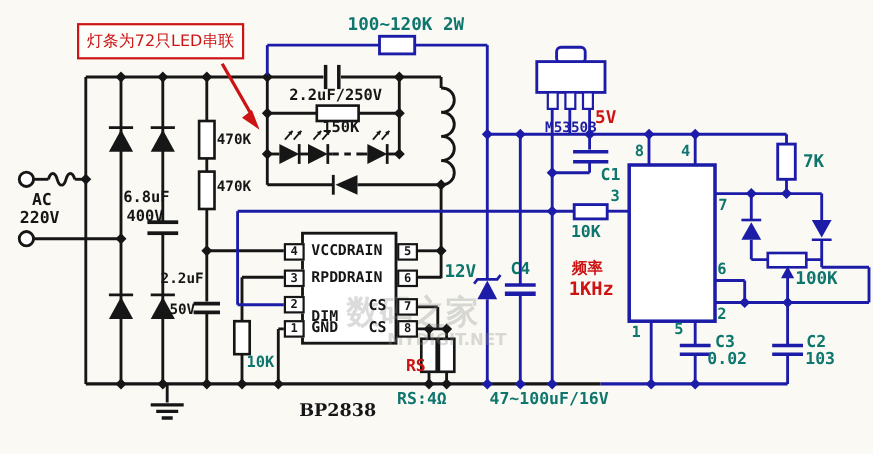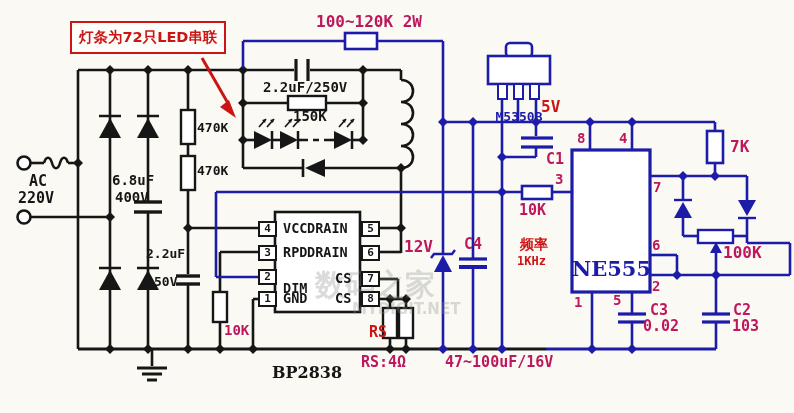--- a/index.html
+++ b/index.html
@@ -1,28 +1,28 @@
 <!DOCTYPE html>
 <html><head>
 <meta charset="utf-8">
 <style>
   html,body{margin:0;padding:0;background:#e8e8e8;}
   #stage{position:relative;width:794px;height:413px;background:#faf9f3;overflow:hidden;
          font-family:"DejaVu Sans Mono",monospace;}
   #stage svg{position:absolute;left:0;top:0;}
   .lbl{position:absolute;font-family:"DejaVu Sans Mono",monospace;font-weight:bold;
        color:#161616;white-space:nowrap;line-height:1;z-index:5;}
-  .navy{color:#be185d;}
+  .navy{color:#0f766e;}
   .red{color:#cc1414;}
   .wm{color:#8a8a8a;opacity:.30;font-family:"DejaVu Sans",sans-serif;font-weight:bold;}
   .pinbox{border:2px solid #161616;background:#fff;width:15px;height:12px;text-align:center;
           font-size:11px;line-height:12px;font-weight:bold;}
   .chipname{position:absolute;font-weight:bold;z-index:5;line-height:1;margin-top:48px;}
   #led-note{position:absolute;left:70px;top:21px;border:2px solid #cc1414;color:#cc1414;
-            font-size:14.5px;font-weight:bold;padding:5px 7px;z-index:6;
+            font-size:14.5px;font-weight:normal;padding:5px 7px;z-index:6;
             font-family:"DejaVu Sans",sans-serif;background:rgba(255,255,255,.6);}
   #m5350b-label{left:488px;top:62px;width:62px;text-align:center;font-size:13px;color:#1c1ca8;
                 font-family:"DejaVu Sans Mono",monospace;}
   #ne555-label{left:572px;top:210px;width:78px;text-align:center;font-size:21px;color:#1c1ca8;
                font-family:"DejaVu Serif",serif;}
   #bp2838-label{left:272px;top:317px;width:92px;text-align:left;font-size:16px;color:#161616;
                 font-family:"DejaVu Serif",serif;}
 </style>
 </head>
 <body>
@@ -272,21 +272,20 @@
   </g>
 
   <g>
     <line x1="202" y1="58" x2="229" y2="105" stroke="#cc1414" stroke-width="3"></line>
     <polygon points="236,118 220,107 229,100" fill="#cc1414"></polygon>
   </g>
 </svg>
 
 <div id="led-note">灯条为72只LED串联</div>
 <div id="m5350b-label" class="chipname">M5350B</div>
-<div id="ne555-label" class="chipname">NE555</div>
 <div id="bp2838-label" class="chipname">BP2838</div>
 
 <div class="lbl navy" style="left: 316px; top: 14px; font-size: 16px;">100~120K 2W</div>
     <div class="lbl" style="left: 263px; top: 80px; font-size: 14px;">2.2uF/250V</div>
     <div class="lbl" style="left: 293px; top: 109px; font-size: 14px;">150K</div>
     <div class="lbl red" style="left: 541px; top: 99px; font-size: 16px;">5V</div>
     <div class="lbl navy" style="left: 546px; top: 152px; font-size: 15px;">C1</div>
     <div class="lbl navy" style="left: 577px; top: 131px; font-size: 14px;">8</div>
     <div class="lbl navy" style="left: 619px; top: 131px; font-size: 14px;">4</div>
     <div class="lbl navy" style="left: 555px; top: 172px; font-size: 14px;">3</div>
@@ -297,21 +296,21 @@
     <div class="lbl navy" style="left: 613px; top: 293px; font-size: 14px;">5</div>
     <div class="lbl navy" style="left: 730px; top: 139px; font-size: 16px;">7K</div>
     <div class="lbl navy" style="left: 723px; top: 245px; font-size: 16px; text-align: center;">100K</div>
     <div class="lbl navy" style="left: 733px; top: 303px; font-size: 15px;">C2</div>
     <div class="lbl navy" style="left: 732px; top: 319px; font-size: 15px;">103</div>
     <div class="lbl navy" style="left: 650px; top: 303px; font-size: 15px;">C3</div>
     <div class="lbl navy" style="left: 643px; top: 319px; font-size: 15px;">0.02</div>
     <div class="lbl navy" style="left: 464px; top: 237px; font-size: 15px;">C4</div>
     <div class="lbl navy" style="left: 404px; top: 239px; font-size: 16px;">12V</div>
     <div class="lbl red" style="left: 520px; top: 237px; font-size: 14px;">频率</div>
-    <div class="lbl red" style="left: 517px; top: 255px; font-size: 12px;">1KHz</div>
+    <div class="lbl red" style="left: 517px; top: 255px; font-size: 17px;">1KHz</div>
     <div class="lbl navy" style="left: 519px; top: 203px; font-size: 15px;">10K</div>
     <div class="lbl red" style="left: 369px; top: 325px; font-size: 15px;">RS</div>
     <div class="lbl navy" style="left: 361px; top: 355px; font-size: 15px;">RS:4Ω</div>
     <div class="lbl navy" style="left: 445px; top: 355px; font-size: 15px;">47~100uF/16V</div>
     <div class="lbl" style="left: 29px; top: 174px; font-size: 15px; text-align: right;">AC</div>
     <div class="lbl" style="left: 18px; top: 191px; font-size: 15px;">220V</div>
     <div class="lbl" style="left: 112px; top: 173px; font-size: 14px;">6.8uF</div>
     <div class="lbl" style="left: 115px; top: 190px; font-size: 14px;">400V</div>
     <div class="lbl" style="left: 197px; top: 121px; font-size: 13px;">470K</div>
     <div class="lbl" style="left: 197px; top: 164px; font-size: 13px;">470K</div>

